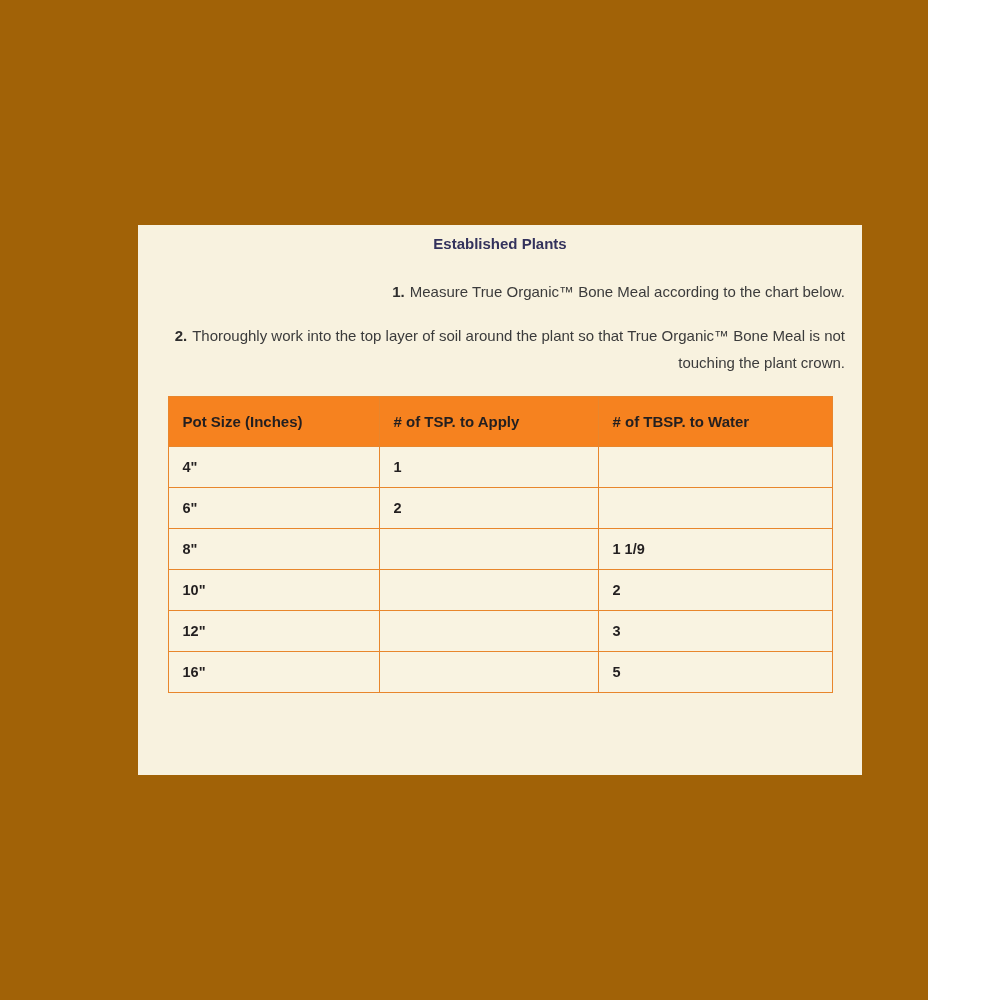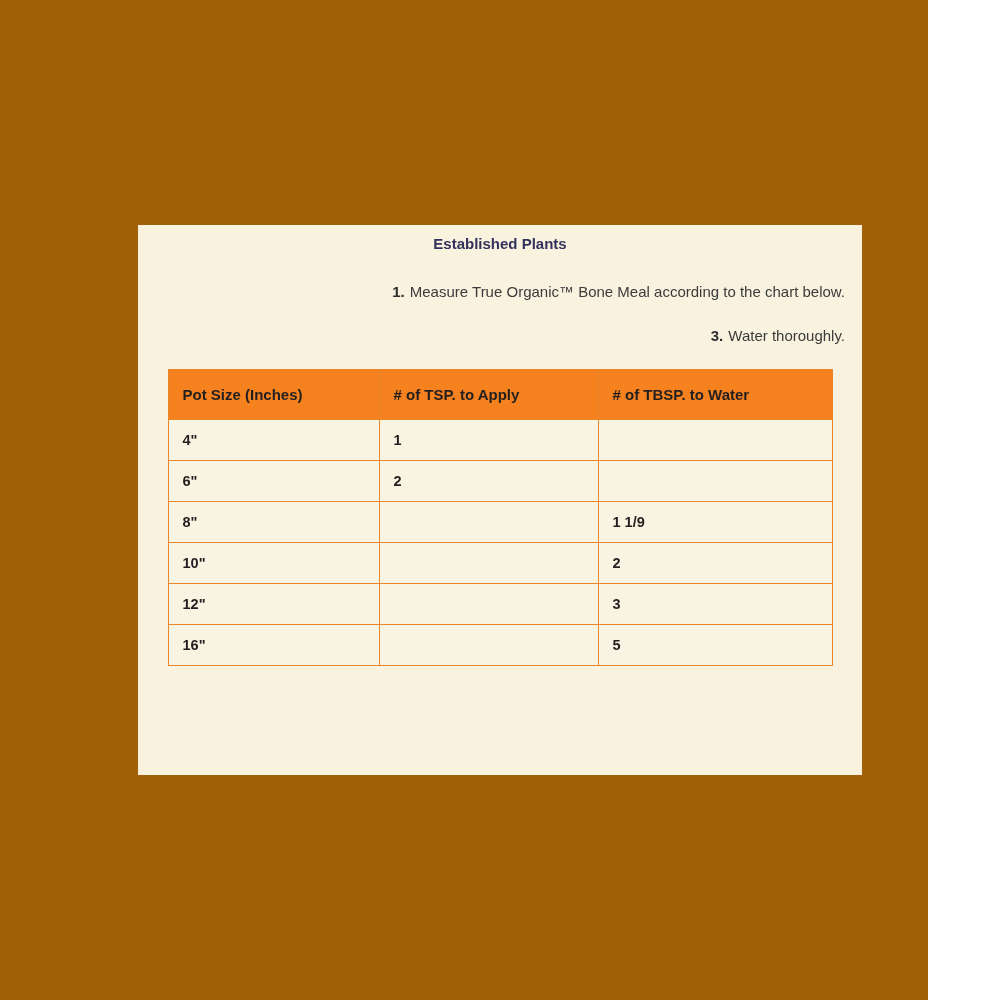--- a/index.html
+++ b/index.html
@@ -81,21 +81,21 @@
 </head>
 <body>
 
 <div class="stage">
   <div class="panel">
 
     <h2 class="panel-title">Established Plants</h2>
 
     <div class="steps">
       <p class="step"><span class="step-num">1.</span><span>Measure True Organic™ Bone Meal according to the chart below.</span></p>
-      <p class="step"><span class="step-num">3.</span><span>Water thoroughly.</span></p>
+      <p class="step"><span class="step-num">2.</span><span>Thoroughly work into the top layer of soil around the plant so that True Organic™ Bone Meal is not touching the plant crown.</span></p>
     </div>
 
     <table class="dosage-table">
       <thead>
         <tr>
           <th class="col-1">Pot Size (Inches)</th>
           <th class="col-2"># of TSP. to Apply</th>
           <th class="col-3"># of TBSP. to Water</th>
         </tr>
       </thead>

